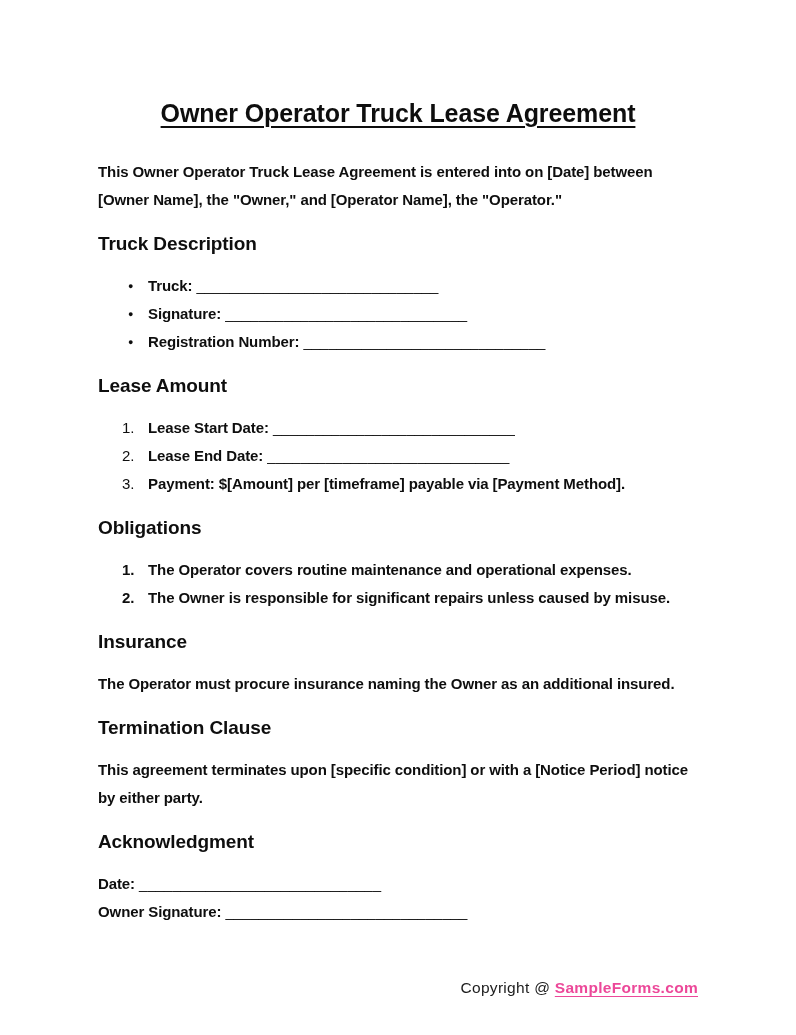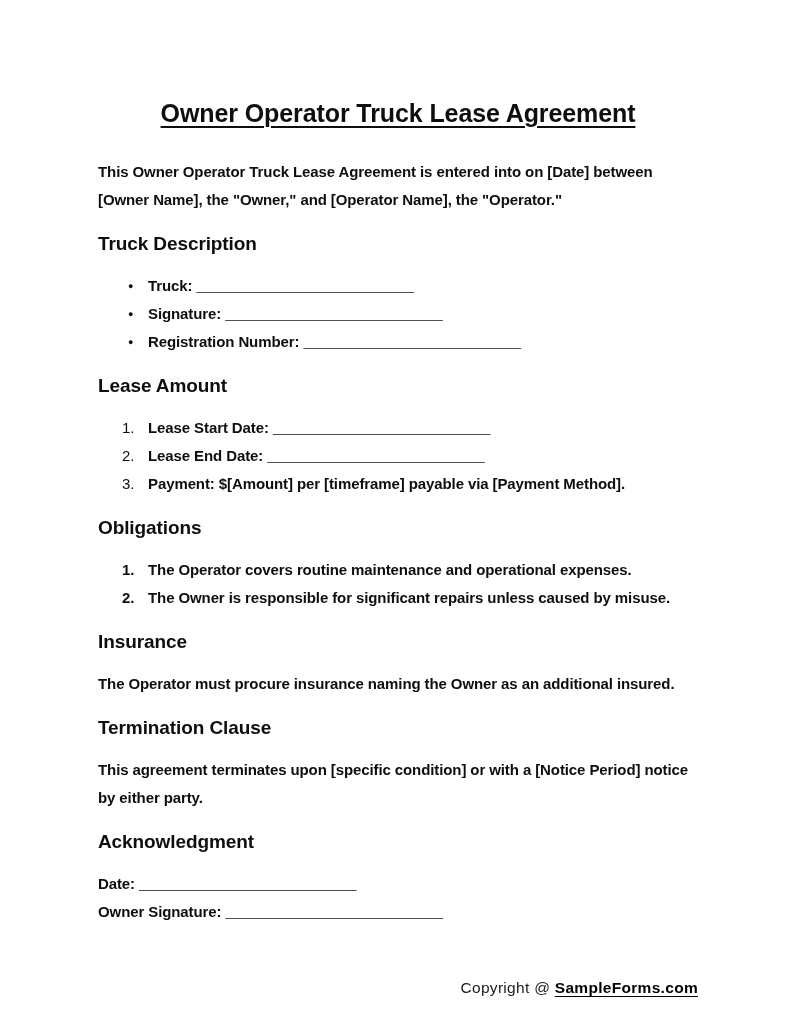--- a/index.html
+++ b/index.html
@@ -53,21 +53,20 @@
     margin-left: 24px;
   }
   .marker.bullet {
     padding-left: 6px;
     font-size: 9px;
   }
   .marker.regular { font-weight: 400; }
   .blank {
     font-weight: 400;
     letter-spacing: 0;
-    font-family: Liberation Serif, serif;
   }
   .sig-block {
     line-height: 28px;
     margin: 0 0 16px 0;
   }
   .sig-row { white-space: nowrap; }
   .footer {
     margin-top: 50px;
     text-align: right;
     font-weight: 400;
@@ -158,16 +157,16 @@
         <span>Date:</span>&nbsp;<span class="blank">_____________________________</span>
       </div>
       <div class="sig-row">
         <span>Owner Signature:</span>&nbsp;<span class="blank">_____________________________</span>
       </div>
     </div>
   </div>
 
   <div class="footer">
     <span>Copyright @</span>
-    <a href="#" style="color: #000000;">SampleForms.com</a>
+    <a href="#" style="color: #ec4899;">SampleForms.com</a>
   </div>
 
 </div>
 
 </body></html>

